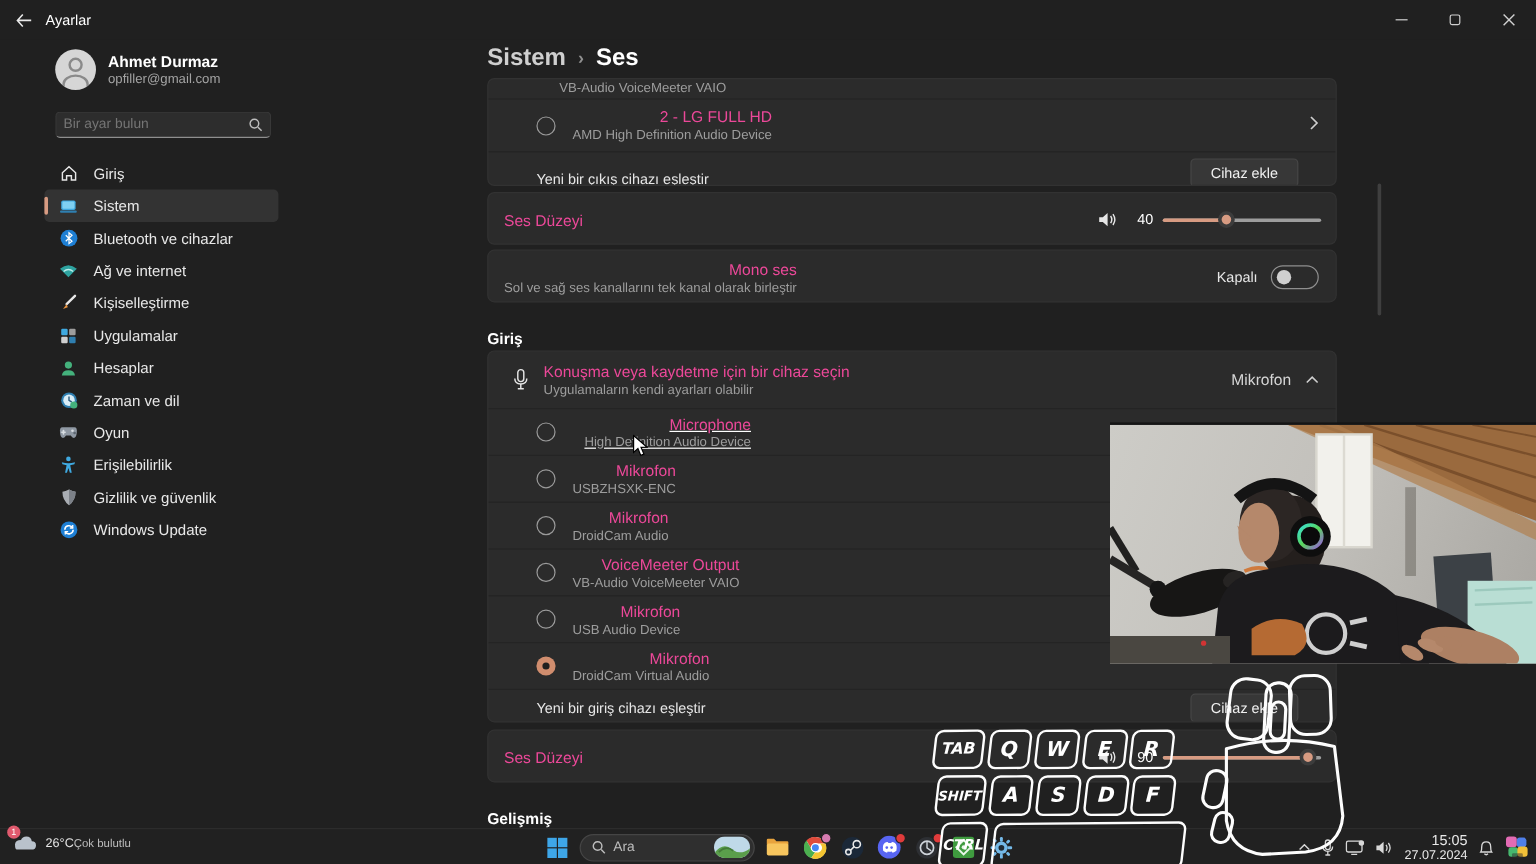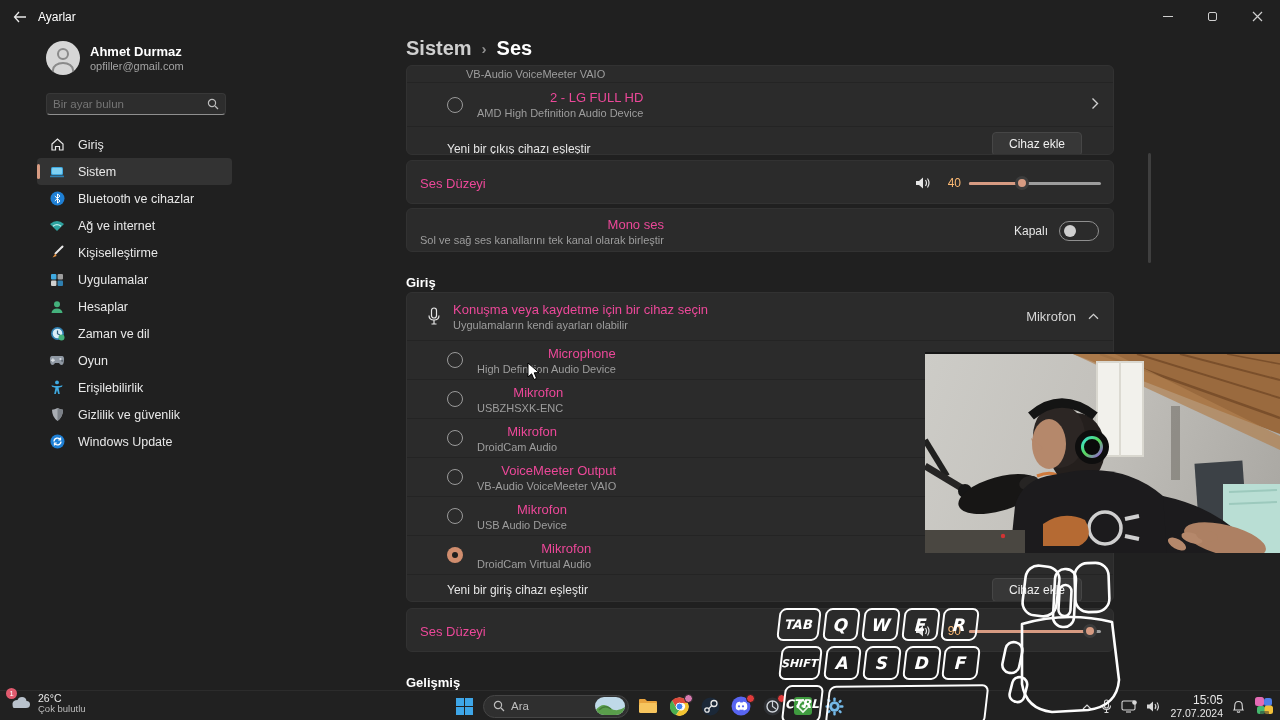--- a/index.html
+++ b/index.html
@@ -46,21 +46,21 @@
   .row-title { font-size:13px; color:#ec4899;text-align:right; }
   .row-sub { font-size:11px; color:#9d9d9d; margin-top:2px; }
   .radio { width:16px; height:16px; border-radius:50%; border:1px solid #9a9a9a; background:transparent; flex:0 0 16px; }
   .radio.checked { border:none; background:#d08d6e; position:relative; }
   .radio.checked::after { content:""; position:absolute; top:5px; left:5px; width:6px; height:6px; border-radius:50%; background:#1f1f1f; }
   .chev-right { color:#cfcfcf; font-size:16px; }
   .btn { background:#373737; border:1px solid #464646; border-radius:4px; color:#f0f0f0; font-size:12px; padding:4px 16px; height:24px; display:flex; align-items:center; }
 
   
   .vol-right { position:absolute; right:12px; display:flex; align-items:center; gap:8px; }
-  .vol-val { font-size:12px; color:#fdba74; width:22px; text-align:right; }
+  .vol-val { font-size:12px; color:#ffffff; width:22px; text-align:right; }
   .slider { position:relative; width:132px; height:16px; }
   .slider .track { position:absolute; top:7px; left:0; right:0; height:3px; border-radius:2px; background:#9d9d9d; }
   .slider .fill { position:absolute; top:0; left:0; height:3px; border-radius:2px; background:#d79b82; }
   .slider .thumb { position:absolute; top:1px; width:14px; height:14px; border-radius:50%; background:#d79b82; border:3px solid #3c3c3c; }
 
   
   .toggle-wrap { position:absolute; right:14px; display:flex; align-items:center; gap:11px; }
   .toggle-label { font-size:12px; color:#e6e6e6; }
   .toggle { width:40px; height:20px; border-radius:10px; border:1px solid #8f8f8f; position:relative; }
   .toggle .knob { position:absolute; top:3px; left:4px; width:12px; height:12px; border-radius:50%; background:#cfcfcf; }
@@ -73,21 +73,21 @@
   .webcam { position:absolute; left:925px; top:352px; width:355px; height:201px; background:linear-gradient(110deg,#cdccc7 0%,#c3c1bc 45%,#a8a6a1 100%); overflow:hidden; z-index:30; border-top:2px solid #151515; }
 
   
   .kb { position:absolute; z-index:50; }
   .key { position:absolute; border:2.4px solid #fdfdfd; border-radius:7px; transform:skewX(-7deg) rotate(-.5deg); display:flex; align-items:center; justify-content:center; color:#fff; font-weight:700; font-style:italic; font-family:"DejaVu Sans",sans-serif; }
   .key span { transform:skewX(3deg); }
 
   
   .taskbar { position:absolute; left:0; right:0; bottom:0; height:30px; background:#212121; border-top:1px solid #2c2c2c; z-index:40; }
   .tb-weather { position:absolute; left:8px; top:1px; display:flex; align-items:center; gap:6px; }
-  .tb-weather .txts { display:flex; flex-direction:column; line-height:1.15; }
+  .tb-weather .txts { display:flex; line-height:1.15;align-items:flex-end; }
   .tb-temp { font-size:10.5px; color:#e8e8e8; }
   .tb-cond { font-size:9.5px; color:#bdbdbd; }
   .tb-center { position:absolute; left:452px; top:0; height:30px; display:flex; align-items:center; gap:7px; }
   .tb-search { width:146px; height:23px; border-radius:12px; background:#2f2f2f; border:1px solid #454545; display:flex; align-items:center; padding:0 3px 0 9px; gap:6px; }
   .tb-search-text { flex:1; font-size:11.5px; color:#bdbdbd; }
   .tb-ico { width:24px; height:24px; display:flex; align-items:center; justify-content:center; position:relative; }
   .tb-badge { position:absolute; top:0px; right:-2px; min-width:9px; height:9px; border-radius:5px; background:#e03b3b; border:1px solid #212121; }
   .tray { position:absolute; right:6px; top:0; height:30px; display:flex; align-items:center; gap:9px; }
   .tray-chev { color:#d8d8d8; font-size:11px; }
   .tray-clock { text-align:right; line-height:1.2; }
@@ -344,21 +344,21 @@
         </div>
         <div style="position:absolute; right:14px; display:flex; align-items:center; gap:12px;">
           <span style="font-size:13px; color:#d6d6d6;">Mikrofon</span>
           <svg width="11" height="7" viewBox="0 0 11 7">
               <path d="M1 5.8 L5.5 1.3 L10 5.8" stroke="#cfcfcf" stroke-width="1.3" fill="none"></path>
             </svg>
         </div>
       </div>
       <div class="divider"></div>
 
-      <div class="row" style="height:38px; padding-left:40px; gap:14px;">
+      <div class="row" style="height:38px; padding-left:40px; gap:24px;text-decoration:underline;">
         <div class="radio"></div>
         <div>
           <div class="row-title">Microphone</div>
           <div class="row-sub">High Definition Audio Device</div>
         </div>
       </div>
       <div class="divider"></div>
       <div class="row" style="height:38px; padding-left:40px; gap:14px;">
         <div class="radio"></div>
         <div>

